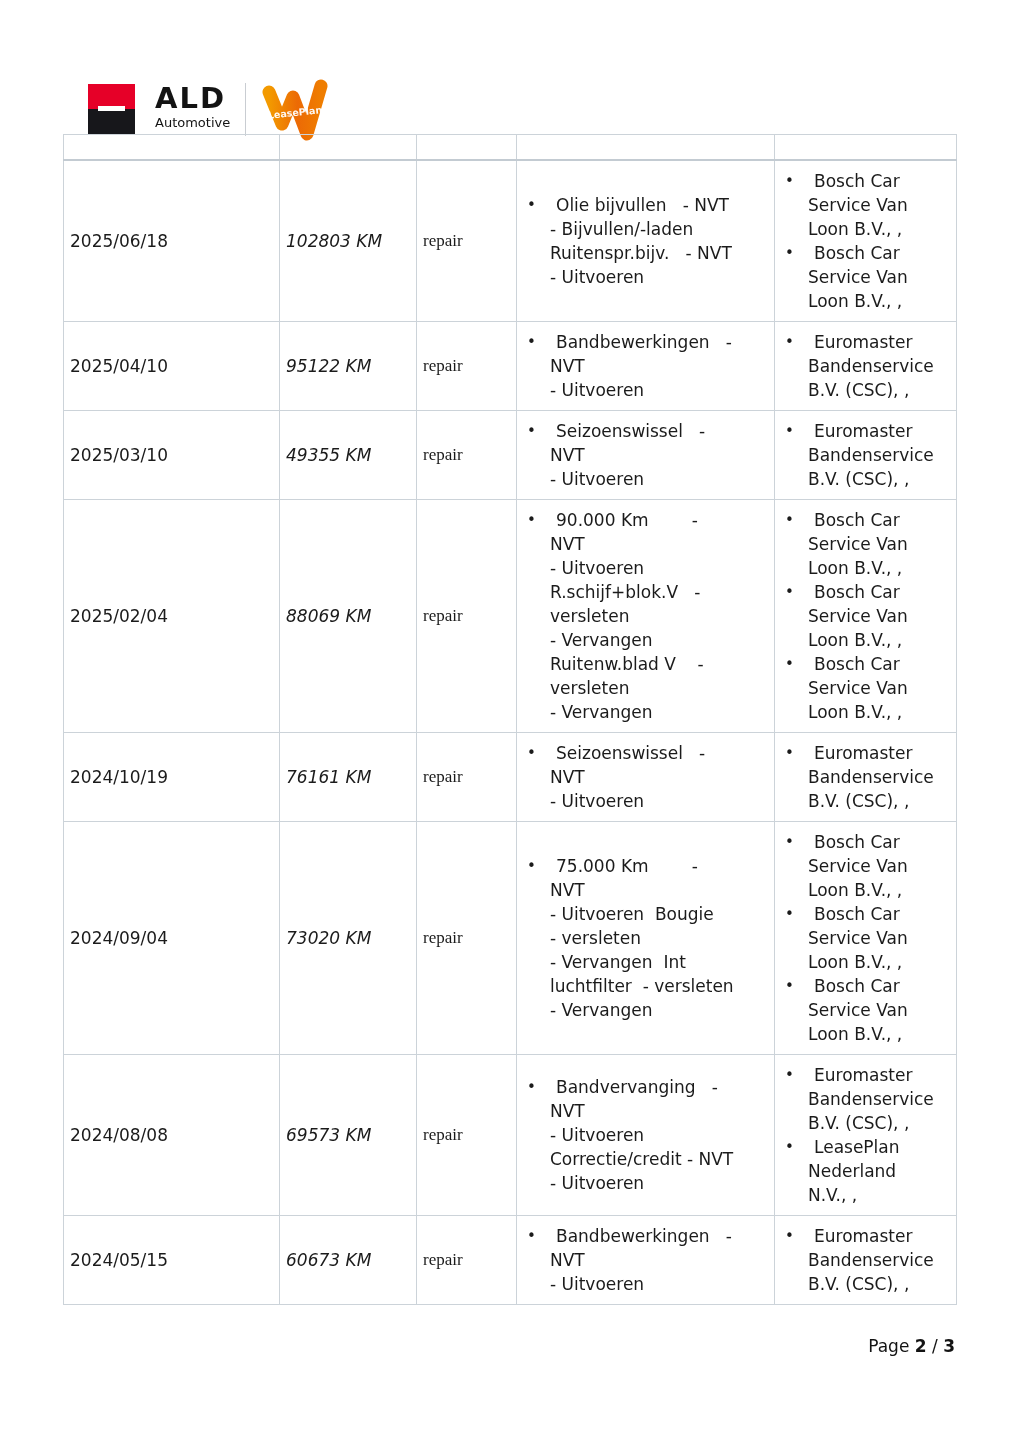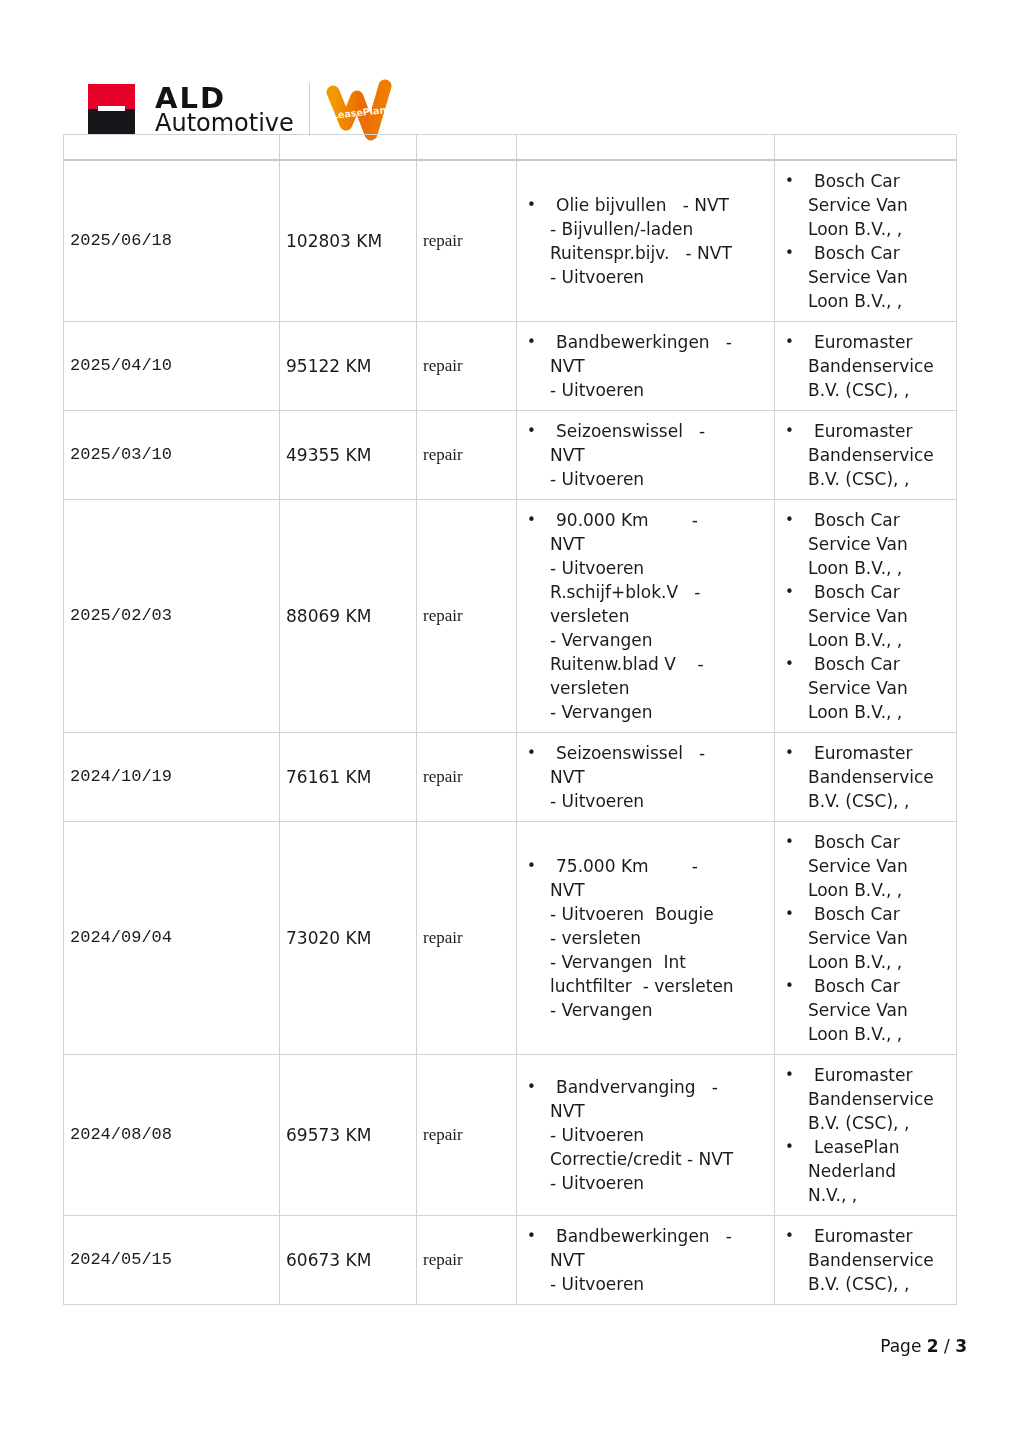--- a/index.html
+++ b/index.html
@@ -48,21 +48,21 @@
   }
   .ald-text { margin-left: 20px; }
   .ald-name {
     font-size: 29px;
     font-weight: bold;
     letter-spacing: 2px;
     line-height: 28px;
     color: #131313;
   }
   .ald-sub {
-    font-size: 24px;
+    font-size: 13px;
     line-height: 22px;
     color: #131313;
   }
   .logo-divider {
     width: 1px;
     height: 53px;
     background: #c9cdd2;
     margin-left: 15px;
     flex: 0 0 auto;
   }
@@ -86,22 +86,22 @@
     font-weight: normal;
     color: #1b1b1b;
     text-align: left;
     overflow: hidden;
   }
   tr.head-row th {
     height: 24px;
     padding: 0;
     border-bottom: 2px solid #c3cbd2;
   }
-  td.cell-date { padding-left: 14px; font-family: Liberation Mono, monospace; }
-  td.cell-km   { padding-left: 9px;  }
+  td.cell-date { padding-left: 14px; }
+  td.cell-km   { padding-left: 9px; font-style: italic;  }
   td.cell-type { padding-left: 8px; font-family: Liberation Serif, serif;  }
   td.cell-desc { padding-left: 6px;  }
   td.cell-sup  { padding-left: 6px;  }
 
   .bitem {
     position: relative;
     padding-left: 27px;
   }
   .bitem .bullet {
     position: absolute;
@@ -112,21 +112,21 @@
   }
   .bitem .btext {
     display: block;
     white-space: pre-wrap;
     text-indent: 6px;
   }
 
   
   .page-footer {
     position: absolute;
-    left: 75px;
+    left: 63px;
     top: 1334px;
     width: 892px;
     text-align: right;
     font-size: 17px;
     line-height: 24px;
     color: #131313;
   }
   .page-footer b { font-weight: bold; }
 </style>
 </head>
@@ -242,21 +242,21 @@
           <td class="cell-sup">
             <div class="bitem">
               <span class="bullet">•</span>
               <span class="btext">Euromaster
 Bandenservice
 B.V. (CSC), ,</span>
             </div>
           </td>
         </tr>
         <tr>
-          <td class="cell-date">2025/02/03</td>
+          <td class="cell-date">2025/02/04</td>
           <td class="cell-km">88069 KM</td>
           <td class="cell-type">repair</td>
           <td class="cell-desc">
             <div class="bitem">
               <span class="bullet">•</span>
               <span class="btext">90.000 Km        -
 NVT
 - Uitvoeren
 R.schijf+blok.V   -
 versleten

